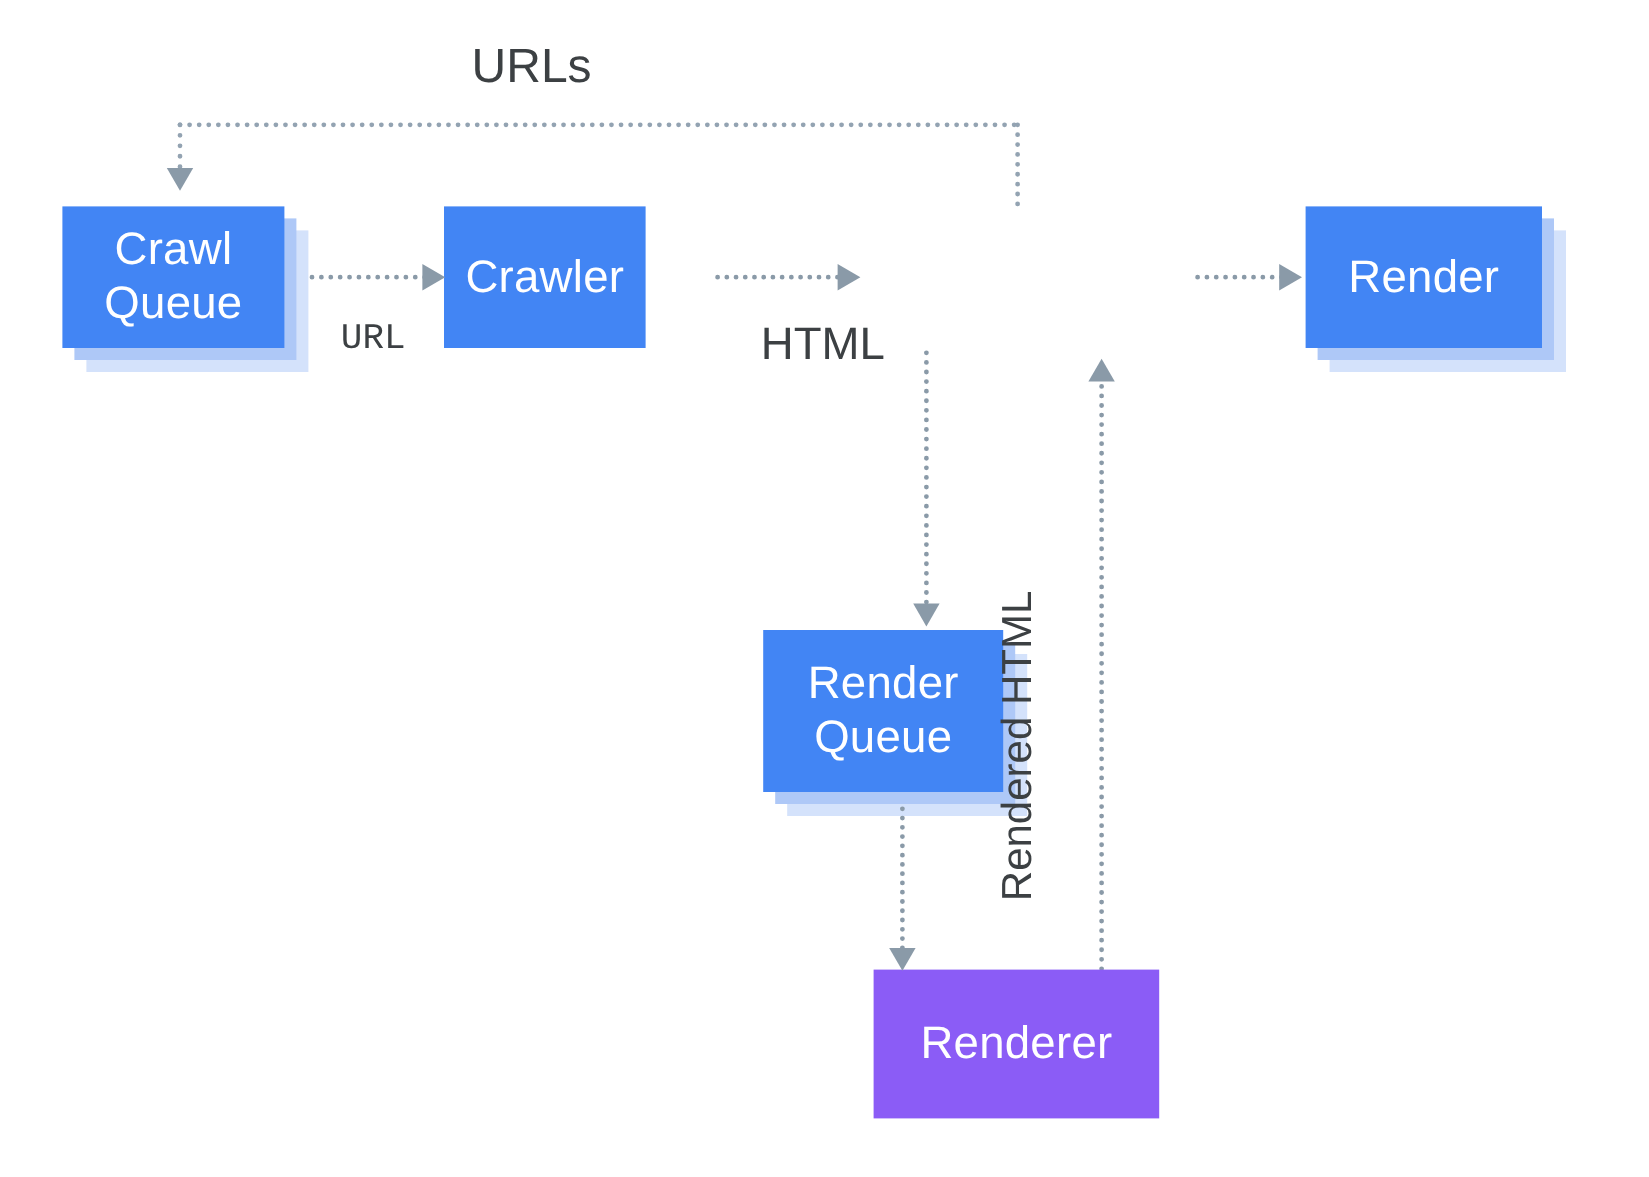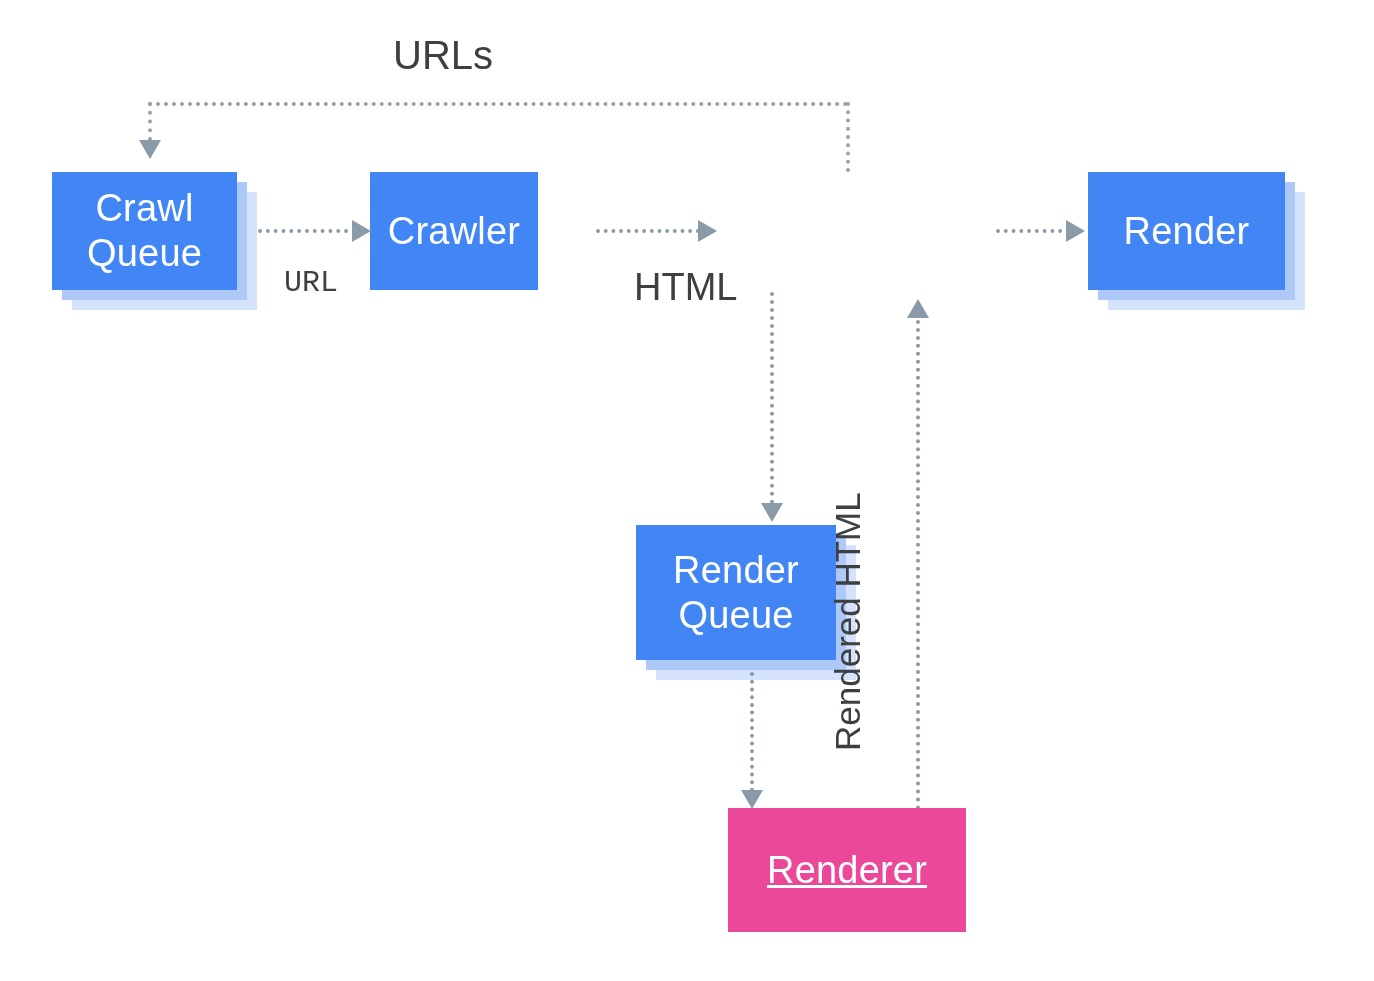--- a/index.html
+++ b/index.html
@@ -144,21 +144,21 @@
   <div class="stack-shadow stack-back" style="left:656px; top:545px; width:200px; height:135px;"></div>
   <div class="stack-shadow stack-mid" style="left:646px; top:535px; width:200px; height:135px;"></div>
   <div class="node" style="left:636px; top:525px; width:200px; height:135px; background:#4285f4; font-size:38px;">
     <span class="node-label">Render
 Queue</span>
   </div>
 
   <div class="dot-v" style="left:750px; top:672px; height:120px;"></div>
   <div class="arrow arrow-down" style="left:741px; top:790px;"></div>
 
-  <div class="node" style="left:728px; top:808px; width:238px; height:124px; background:#ec4899; font-size:38px;text-decoration:underline;">
+  <div class="node" style="left:728px; top:808px; width:238px; height:124px; background:#8b5cf6; font-size:38px;">
     <span class="node-label">Renderer</span>
   </div>
 
   <div class="dot-v" style="left:916px; top:320px; height:490px;"></div>
   <div class="arrow arrow-up" style="left:907px; top:299px;"></div>
   <div class="edge-label vertical" style="left:868px; top:711px; font-size:35px;">Rendered HTML</div>
 
 </div>
 
 </body></html>

